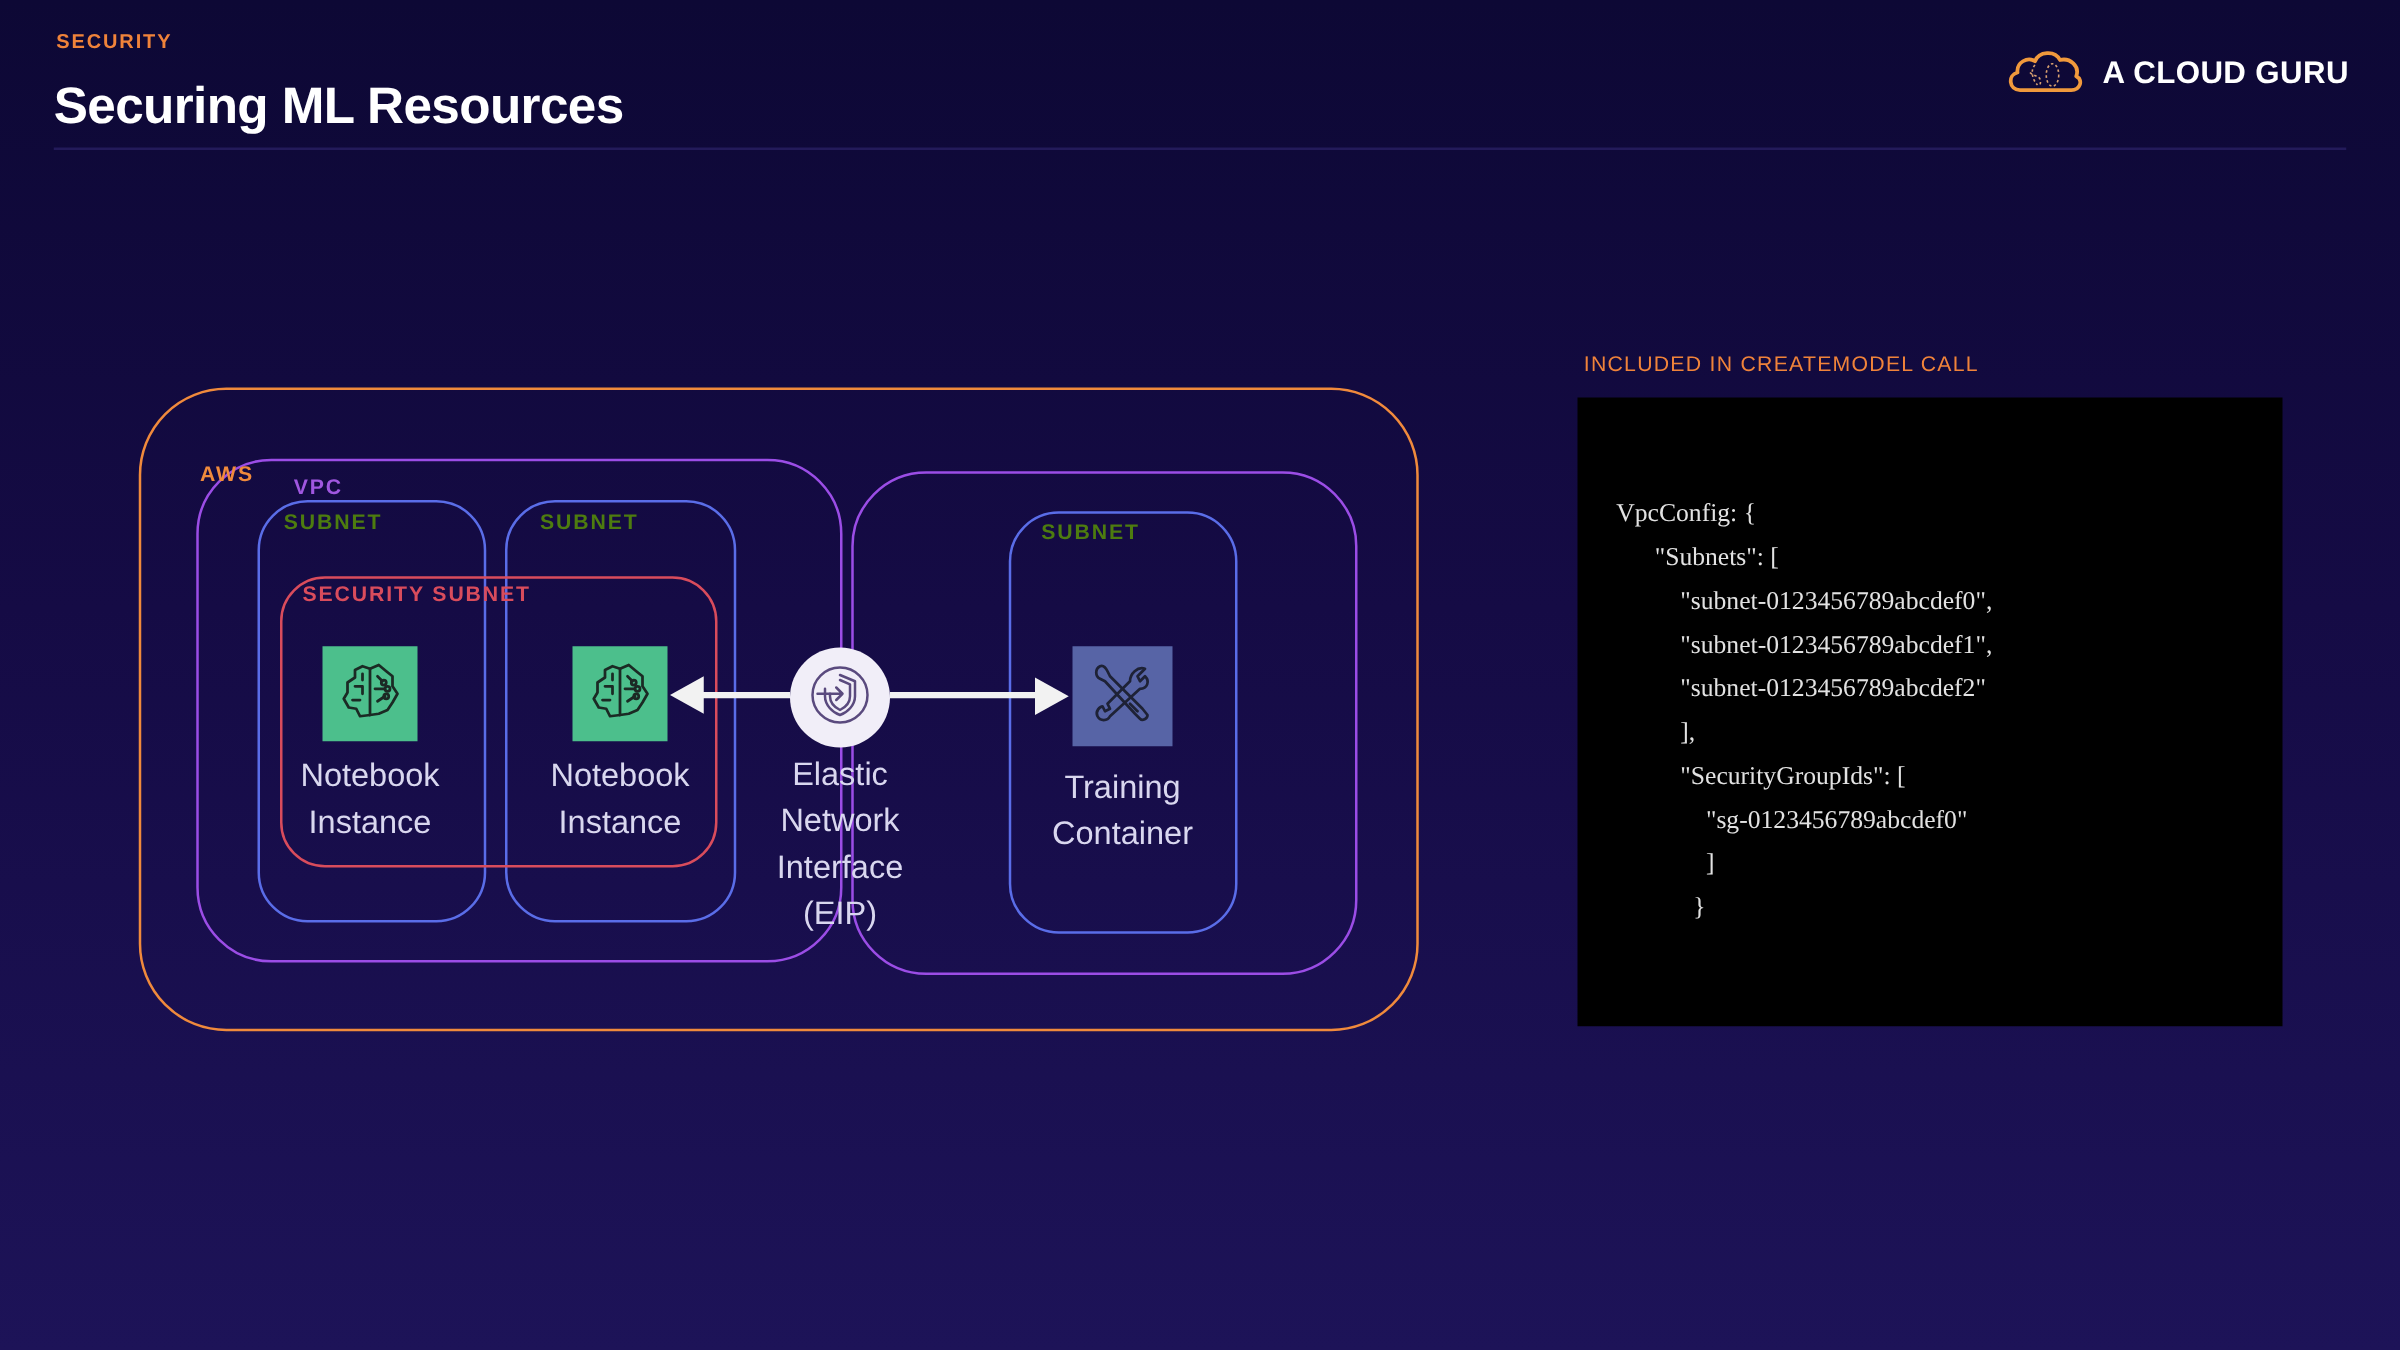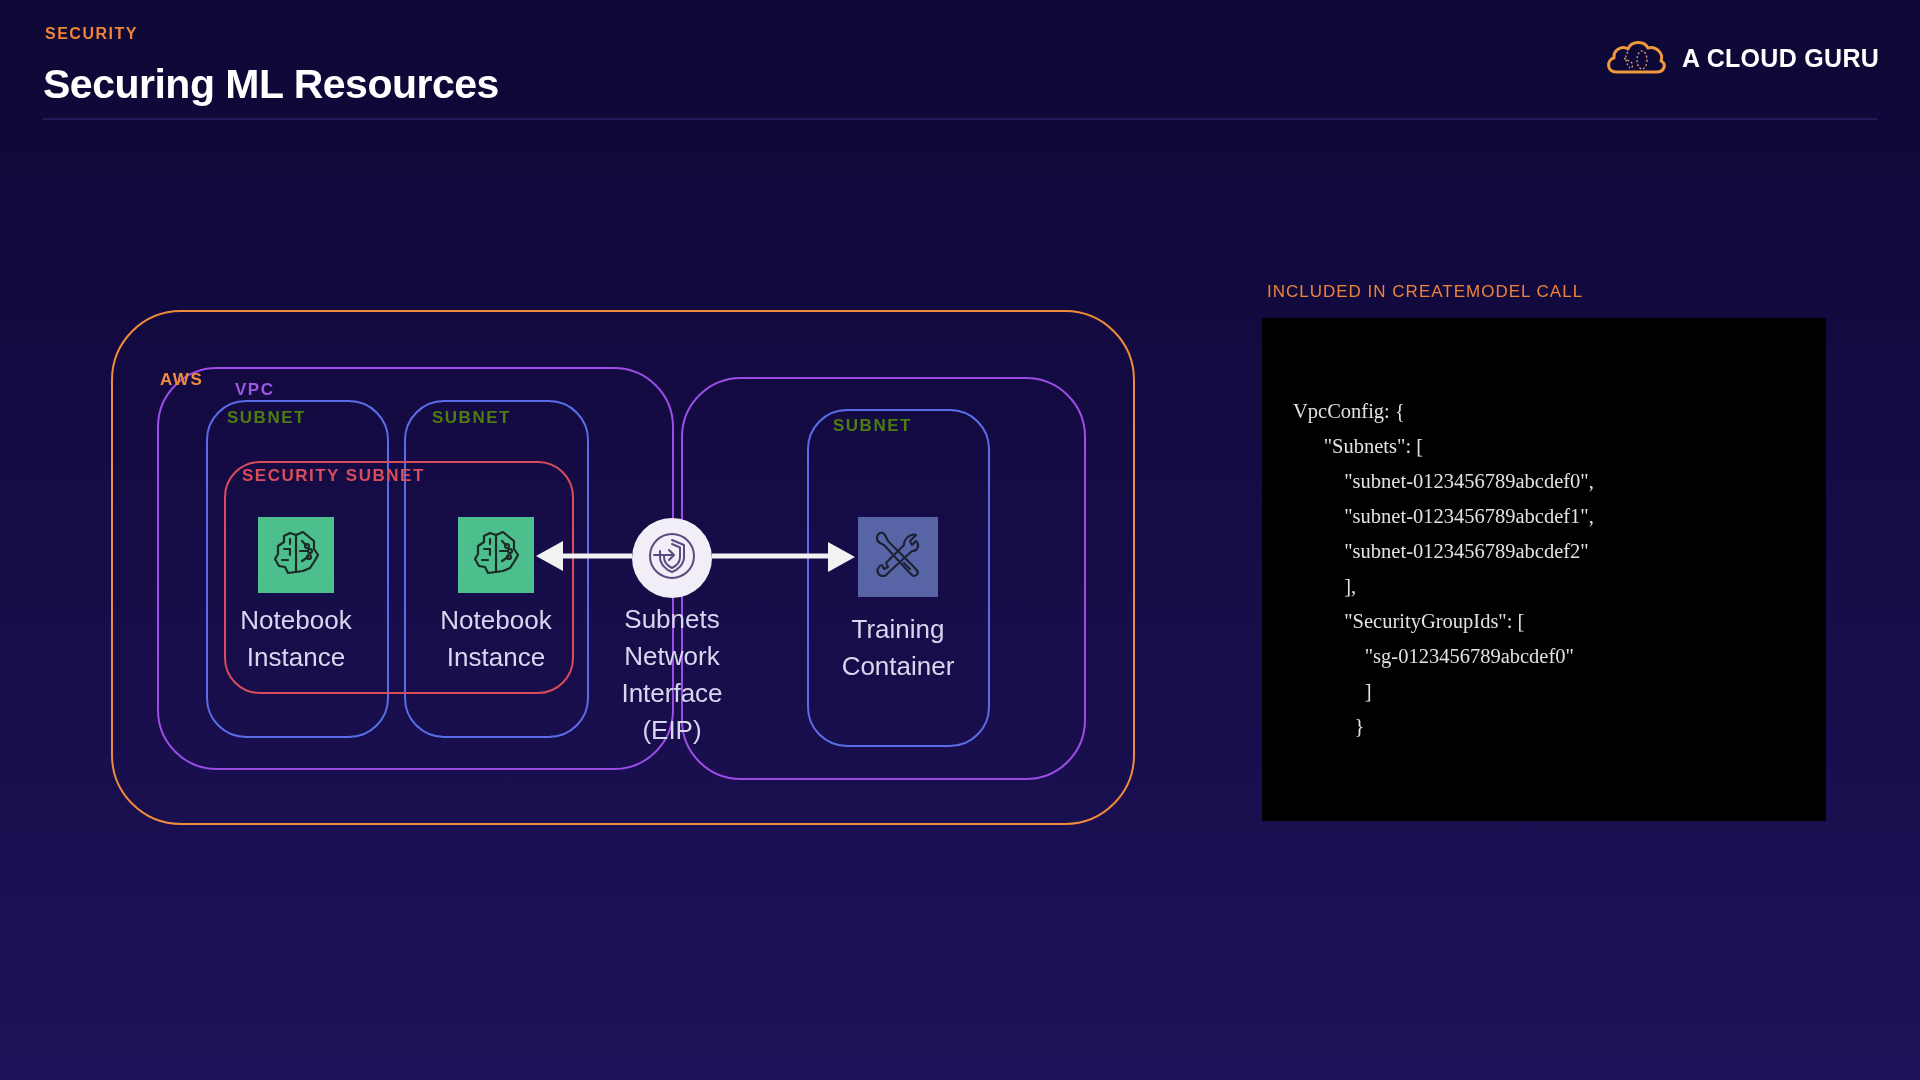--- a/index.html
+++ b/index.html
@@ -149,21 +149,21 @@
 
 <div class="svc-label nb1-label">
   <div>Notebook</div>
   <div>Instance</div>
 </div>
 <div class="svc-label nb2-label">
   <div>Notebook</div>
   <div>Instance</div>
 </div>
 <div class="svc-label eni-label">
-  <div>Subnets</div>
+  <div>Elastic</div>
   <div>Network</div>
   <div>Interface</div>
   <div>(EIP)</div>
 </div>
 <div class="svc-label tr-label">
   <div>Training</div>
   <div>Container</div>
 </div>
 
 <div class="abs code-heading">INCLUDED IN CREATEMODEL CALL</div>

